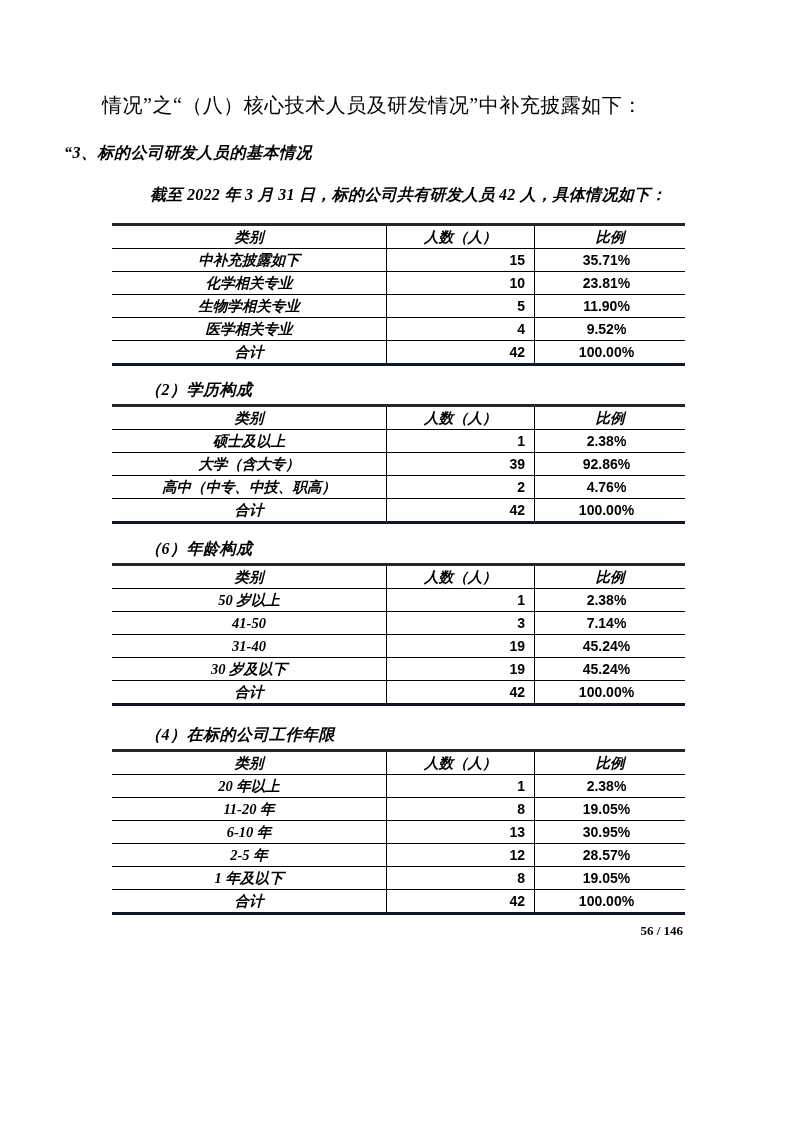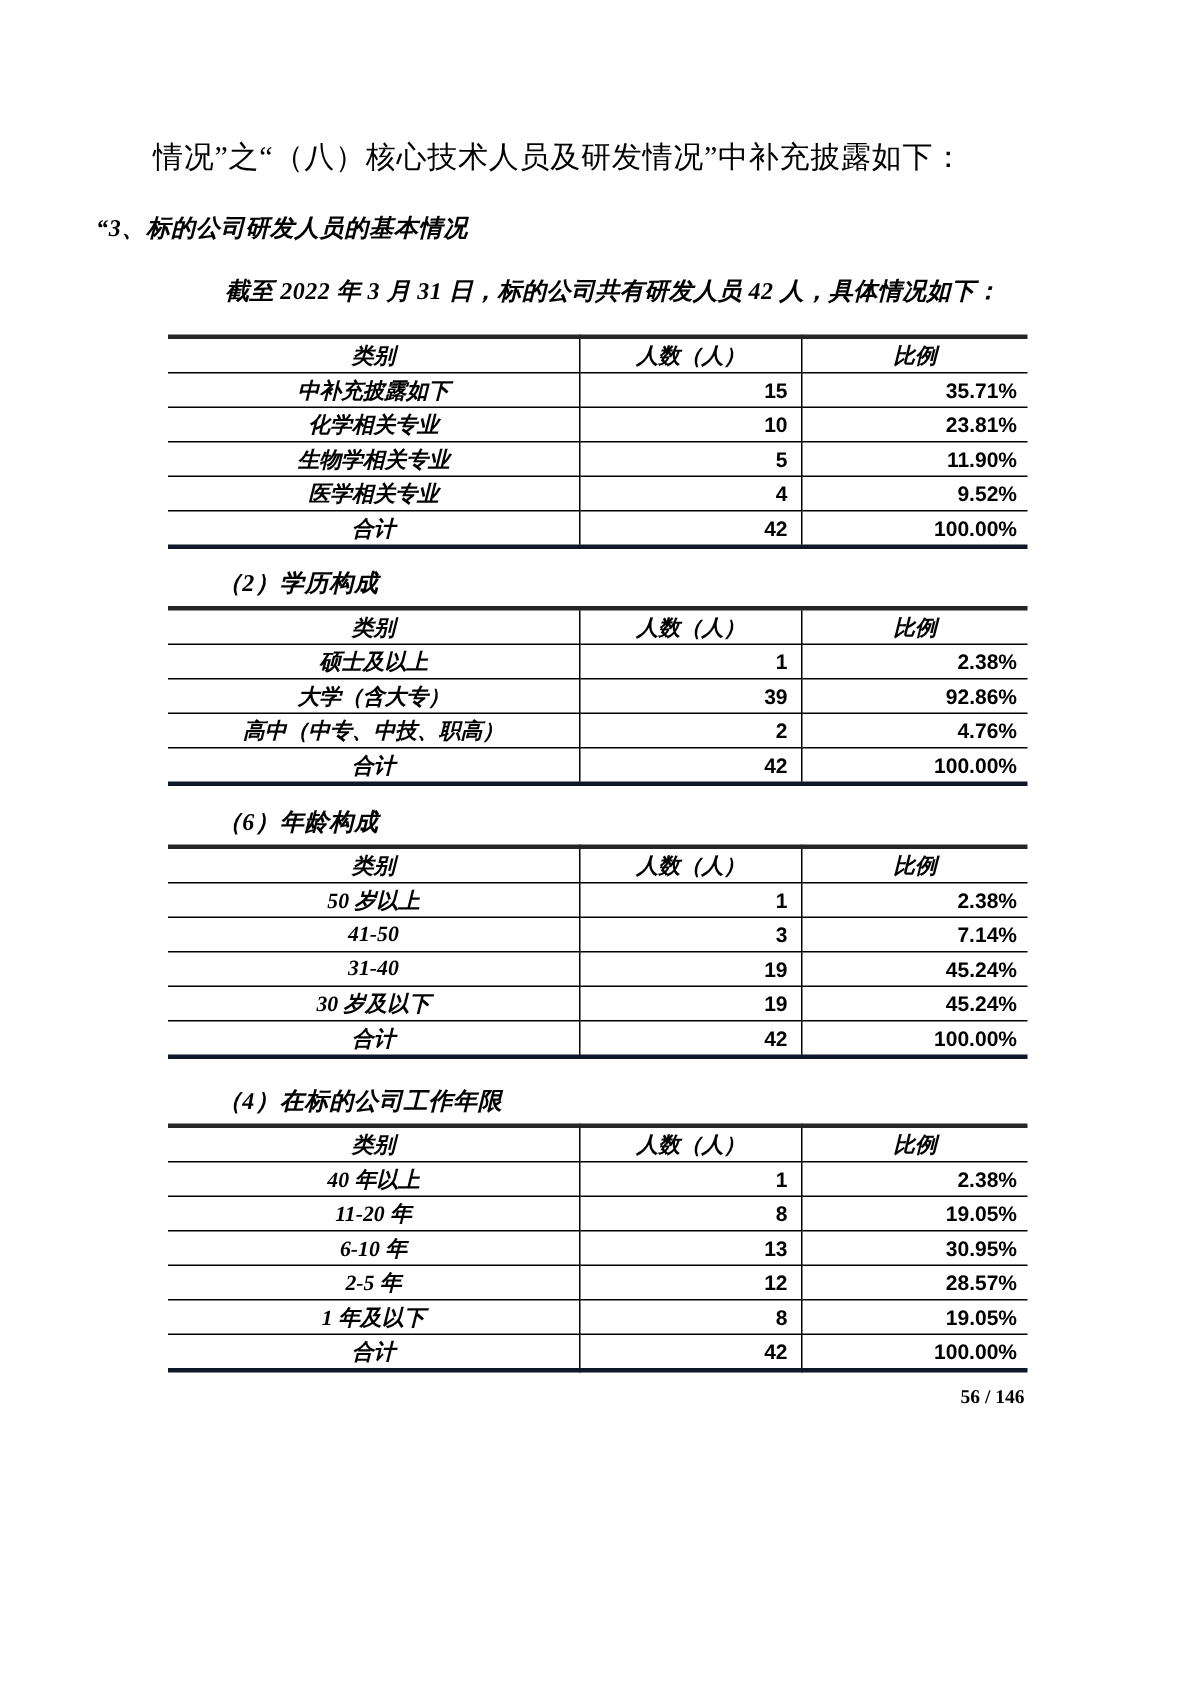--- a/index.html
+++ b/index.html
@@ -95,21 +95,21 @@
   }
   table.tbl td.c1 {
     text-align: right;
     padding-right: 9px;
     font-family: "Liberation Sans", sans-serif;
     font-weight: bold;
     font-style: normal;
     font-size: 14px;
   }
   table.tbl td.c2 {
-    text-align: right;
+    text-align: center;
     padding-right: 7px;
     font-family: "Liberation Sans", sans-serif;
     font-weight: bold;
     font-style: normal;
     font-size: 14px;
   }
   .footer {
     width: 571px;
     margin: 8px 0 0 112px;
     text-align: right;
@@ -248,21 +248,21 @@
     <table class="tbl">
       <thead>
         <tr>
               <th class="c0">类别</th>
               <th class="c1">人数（人）</th>
               <th class="c2">比例</th>
             </tr>
       </thead>
       <tbody>
             <tr>
-              <td class="c0">40 年以上</td>
+              <td class="c0">20 年以上</td>
               <td class="c1">1</td>
               <td class="c2">2.38%</td>
             </tr>
             <tr>
               <td class="c0">11-20 年</td>
               <td class="c1">8</td>
               <td class="c2">19.05%</td>
             </tr>
             <tr>
               <td class="c0">6-10 年</td>

